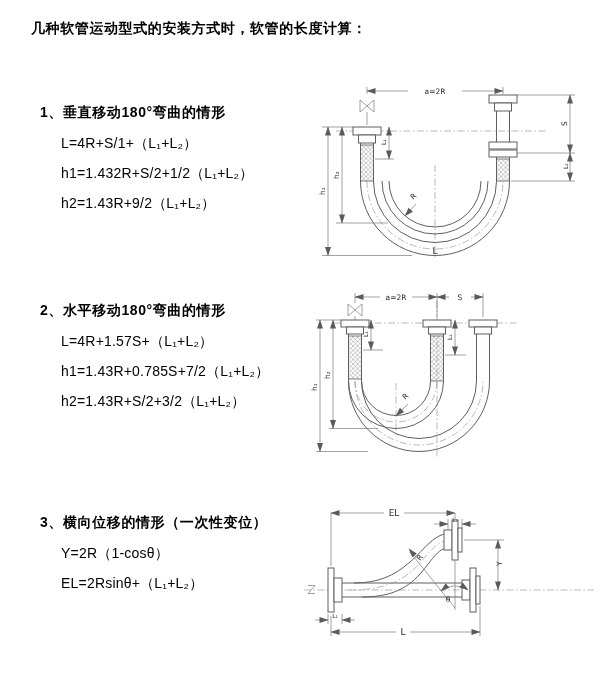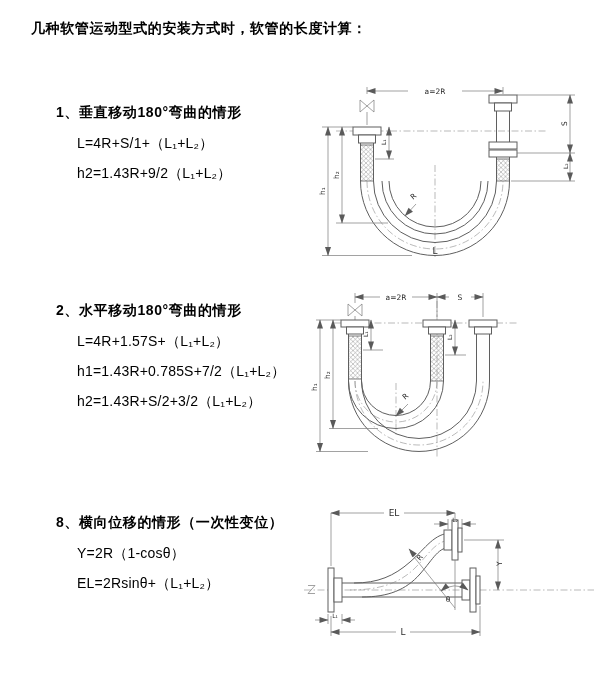--- a/index.html
+++ b/index.html
@@ -1,19 +1,19 @@
 <!DOCTYPE html>
 <html><head>
 <meta charset="utf-8">
 <style>
   html,body{margin:0;padding:0;background:#ffffff;}
   .page{position:relative;width:600px;height:675px;background:#ffffff;overflow:hidden;
         font-family:"Liberation Sans","DejaVu Sans",sans-serif;color:#000000;}
   .title{position:absolute;left:31px;top:20px;font-size:14px;font-weight:700;letter-spacing:0.6px;}
-  .sec{position:absolute;left:56px;}
+  .sec{position:absolute;left:40px;}
   .sec-h{font-size:14px;font-weight:700;letter-spacing:0.6px;height:26px;line-height:20px;}
   .fline{font-size:14px;height:30px;line-height:30px;margin-left:21px;letter-spacing:0.2px;}
   .sec1{top:102px}.sec2{top:300px}.sec3{top:512px}
   .diag{position:absolute;}
   .d1{left:312px;top:73px}.d2{left:308px;top:283px}.d3{left:298px;top:500px}
   .dl{stroke:#7a7a7a;stroke-width:0.7;fill:none}
   .tl{stroke:#5f5f5f;stroke-width:1;fill:none}
   .cl{stroke:#8c8c8c;stroke-width:0.6;fill:none;stroke-dasharray:7 2.5 1.5 2.5}
   .fl{fill:#ffffff;stroke:#5f5f5f;stroke-width:1}
   .dt{font-size:7.5px;fill:#2a2a2a;font-family:"DejaVu Sans",sans-serif}
@@ -24,32 +24,33 @@
 </head>
 <body>
 
 <div class="page">
 
   <div class="title">几种软管运动型式的安装方式时，软管的长度计算：</div>
 
   <div class="sec sec1">
     <div class="sec-h">1、垂直移动180°弯曲的情形</div>
     <div class="fline">L=4R+S/1+（L₁+L₂）</div>
+    <div class="fline">h1=1.432R+S/2+1/2（L₁+L₂）</div>
     <div class="fline">h2=1.43R+9/2（L₁+L₂）</div>
   </div>
 
   <div class="sec sec2">
     <div class="sec-h">2、水平移动180°弯曲的情形</div>
     <div class="fline">L=4R+1.57S+（L₁+L₂）</div>
     <div class="fline">h1=1.43R+0.785S+7/2（L₁+L₂）</div>
     <div class="fline">h2=1.43R+S/2+3/2（L₁+L₂）</div>
   </div>
 
   <div class="sec sec3">
-    <div class="sec-h">8、横向位移的情形（一次性变位）</div>
+    <div class="sec-h">3、横向位移的情形（一次性变位）</div>
     <div class="fline">Y=2R（1-cosθ）</div>
     <div class="fline">EL=2Rsinθ+（L₁+L₂）</div>
   </div>
 
   <svg class="diag d1" width="290" height="185" viewBox="0 0 290 185">
     <defs>
       <marker id="arr1" viewBox="0 0 10 8" markerWidth="10" markerHeight="8" refX="9" refY="4" orient="auto-start-reverse" markerUnits="userSpaceOnUse">
         <path d="M0.5,1 L9.5,4 L0.5,7 Z" fill="#5a5a5a"></path>
       </marker>
       <pattern id="br1" width="4.5" height="4.5" patternUnits="userSpaceOnUse">

